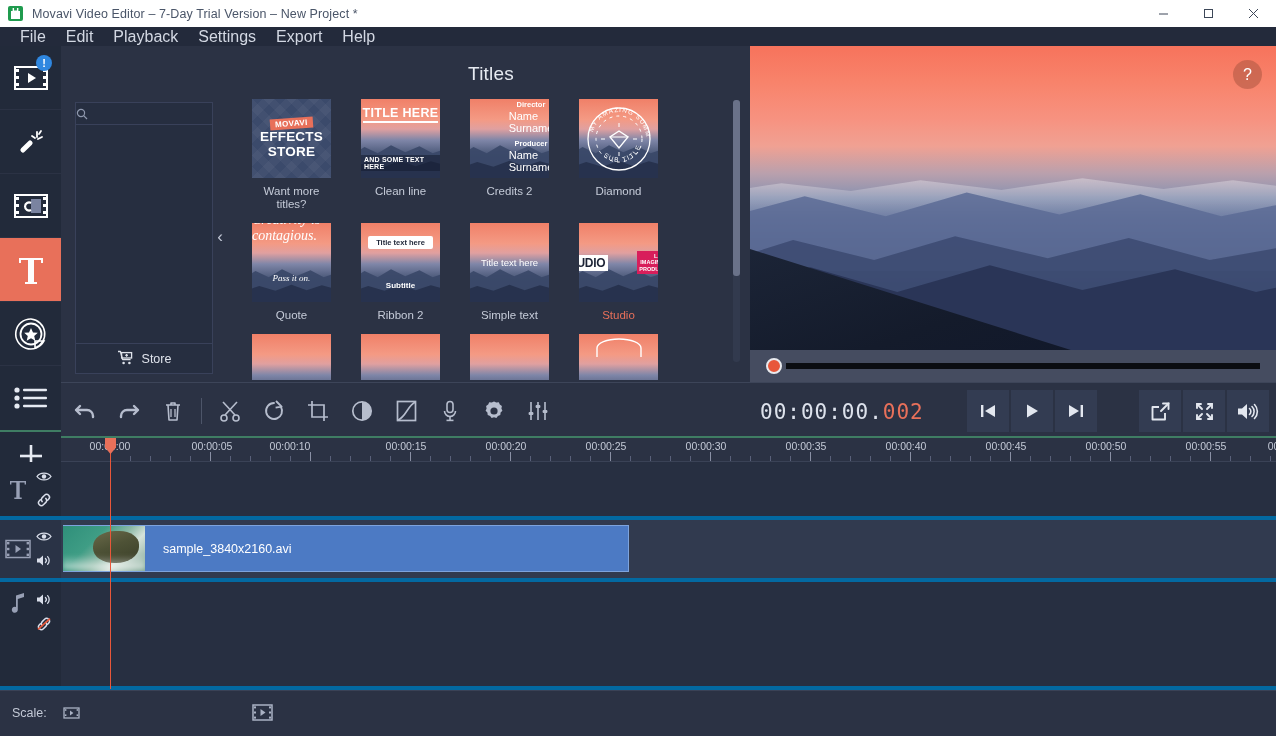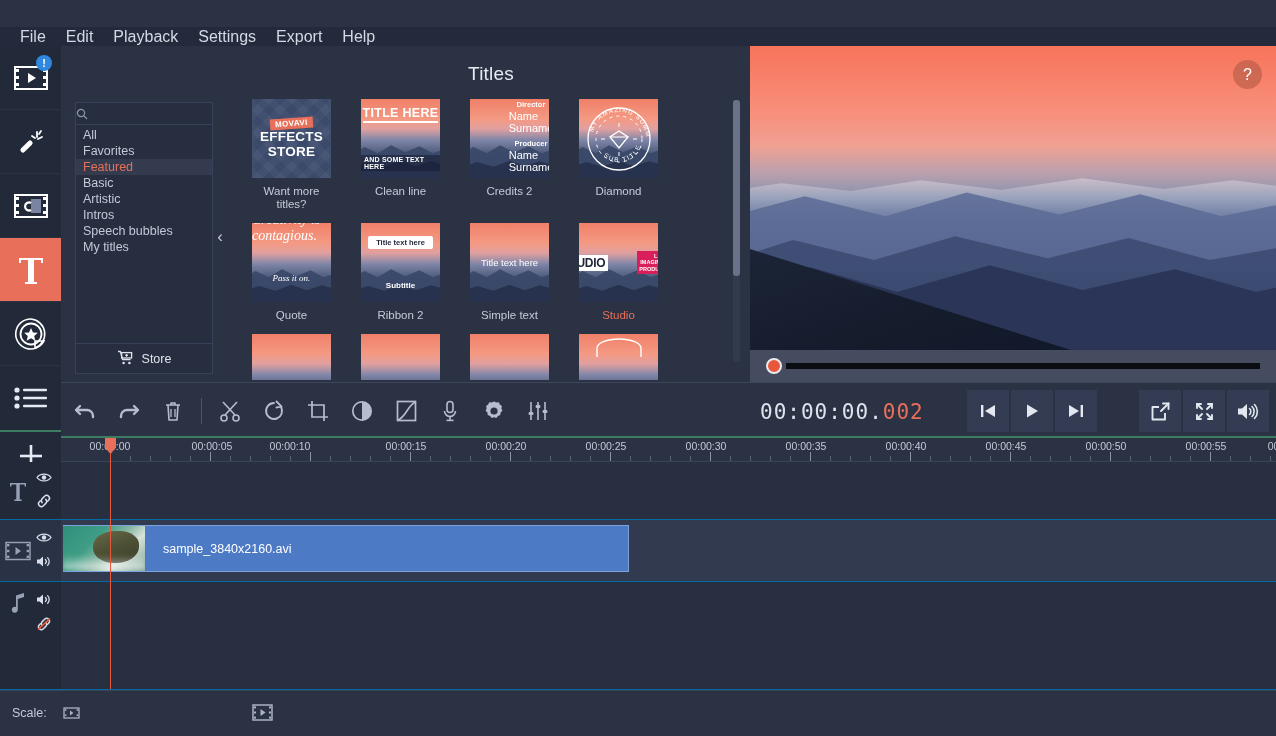--- a/index.html
+++ b/index.html
@@ -290,21 +290,21 @@
   }
   .rl-label {
     position: absolute; top: 2px; font-size: 10.5px; color: #c3c9d6;
     transform: translateX(-50%); white-space: nowrap;
   }
   .rl-tick { position: absolute; bottom: 0; width: 1px; background: #59607a; }
   .rl-tick.major { height: 9px; background: #8a90a5; }
   .rl-tick.minor { height: 5px; }
 
   .tracks { position: absolute; left: 0; top: 462px; width: 1276px; height: 228px; }
-  .track { position: relative; height: 58px; border-bottom: 1px solid #0369a1; padding-left: 12px; }
+  .track { position: relative; height: 58px; border-bottom: 4px solid #0369a1; padding-left: 12px; }
   .track.vid { height: 62px; background: #313a4f; }
   .track.ttl { background: #272f41; }
   .track.aud { height: 108px; background: #272f41; }
   .th-head {
     position: absolute; left: 0; top: 0; width: 61px; height: 100%;
     background: #222a3a; display: flex; align-items: center;
   }
   .track.vid .th-head { background: #2a3346; }
   .th-icon { width: 36px; display: flex; align-items: center; justify-content: center; color: #98a0b5; }
   .th-toggles { display: flex; flex-direction: column; gap: 7px; color: #d9deea; }
@@ -348,20 +348,42 @@
   }
   .scale-label { position: absolute; left: 12px; top: 15px; font-size: 12.5px; color: #c3c9d6; }
   .scale-ico-s { position: absolute; left: 63px; top: 15px; color: #aab2c4; }
   .scale-ico-l { position: absolute; left: 252px; top: 12px; color: #aab2c4; }
 </style>
 </head>
 <body>
 
 <div class="app">
 
+  <div class="titlebar">
+    <div class="tb-logo"></div>
+    <div class="tb-title">Movavi Video Editor – 7-Day Trial Version – New Project *</div>
+    <div class="tb-controls">
+      <div class="tb-btn">
+        <svg width="11" height="11" viewBox="0 0 11 11">
+            <line x1="1" y1="6" x2="10" y2="6" stroke="currentColor" stroke-width="1"></line>
+          </svg>
+      </div>
+      <div class="tb-btn">
+        <svg width="11" height="11" viewBox="0 0 11 11">
+            <rect x="1.5" y="1.5" width="8" height="8" fill="none" stroke="currentColor" stroke-width="1"></rect>
+          </svg>
+      </div>
+      <div class="tb-btn">
+        <svg width="11" height="11" viewBox="0 0 11 11">
+            <line x1="1" y1="1" x2="10" y2="10" stroke="currentColor" stroke-width="1"></line>
+            <line x1="10" y1="1" x2="1" y2="10" stroke="currentColor" stroke-width="1"></line>
+          </svg>
+      </div>
+    </div>
+  </div>
 
   <div class="menubar">
     <div class="menu-item">File</div>
     <div class="menu-item">Edit</div>
     <div class="menu-item">Playback</div>
     <div class="menu-item">Settings</div>
     <div class="menu-item">Export</div>
     <div class="menu-item">Help</div>
   </div>
 
@@ -448,30 +470,20 @@
           <line x1="7.7" y1="7.7" x2="11" y2="11" stroke="currentColor" stroke-width="1.2"></line>
         </svg>
       </div>
       <input class="search-input" type="text" placeholder="" style="">
       <div class="search-clear">
         <svg width="10" height="10" viewBox="0 0 10 10">
           <line x1="0.6" y1="0.6" x2="9.4" y2="9.4" stroke="currentColor" stroke-width="1.3"></line>
           <line x1="9.4" y1="0.6" x2="0.6" y2="9.4" stroke="currentColor" stroke-width="1.3"></line>
         </svg>
       </div>
-    </div>
-    <div class="cat-list">
-      <div class="cat-item">All</div>
-      <div class="cat-item">Favorites</div>
-      <div class="cat-item selected">Featured</div>
-      <div class="cat-item">Basic</div>
-      <div class="cat-item">Artistic</div>
-      <div class="cat-item">Intros</div>
-      <div class="cat-item">Speech bubbles</div>
-      <div class="cat-item">My titles</div>
     </div>
     <div class="store-btn">
       <span>
         <svg width="17" height="15" viewBox="0 0 17 15">
           <path d="M1 1.5 h2.4 l2.2 8.2 h8" fill="none" stroke="#dfe3eb" stroke-width="1.3" stroke-linejoin="round"></path>
           <rect x="4.6" y="2.6" width="10" height="5.4" fill="none" stroke="#dfe3eb" stroke-width="1.3"></rect>
           <line x1="9.6" y1="3.9" x2="9.6" y2="6.7" stroke="#dfe3eb" stroke-width="1.2"></line>
           <line x1="8.2" y1="5.3" x2="11" y2="5.3" stroke="#dfe3eb" stroke-width="1.2"></line>
           <circle cx="6.6" cy="13" r="1.3" fill="#dfe3eb"></circle>
             <circle cx="12.4" cy="13" r="1.3" fill="#dfe3eb"></circle>

